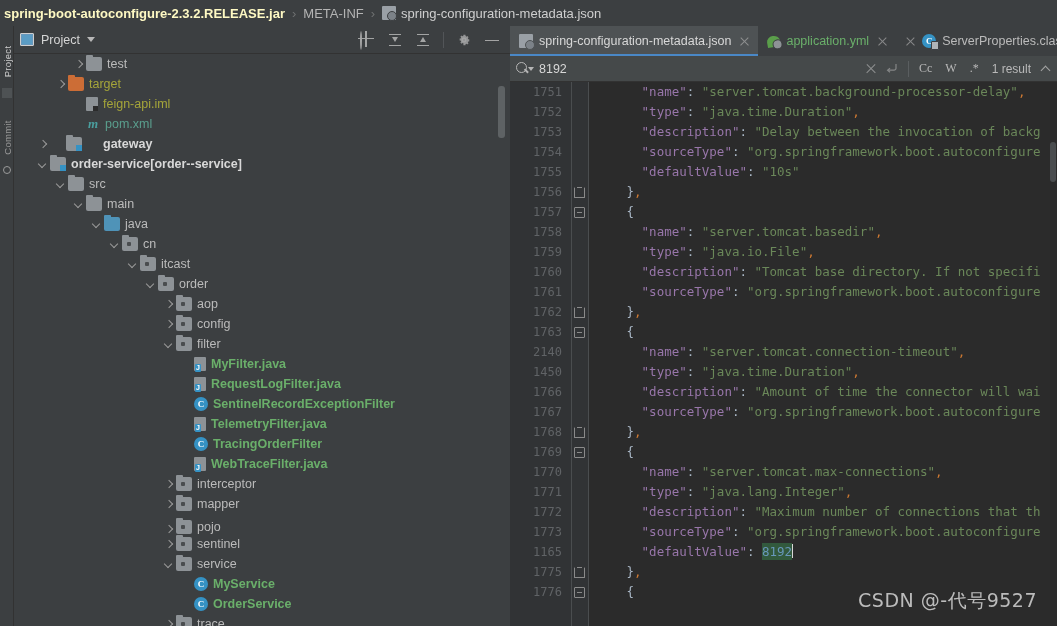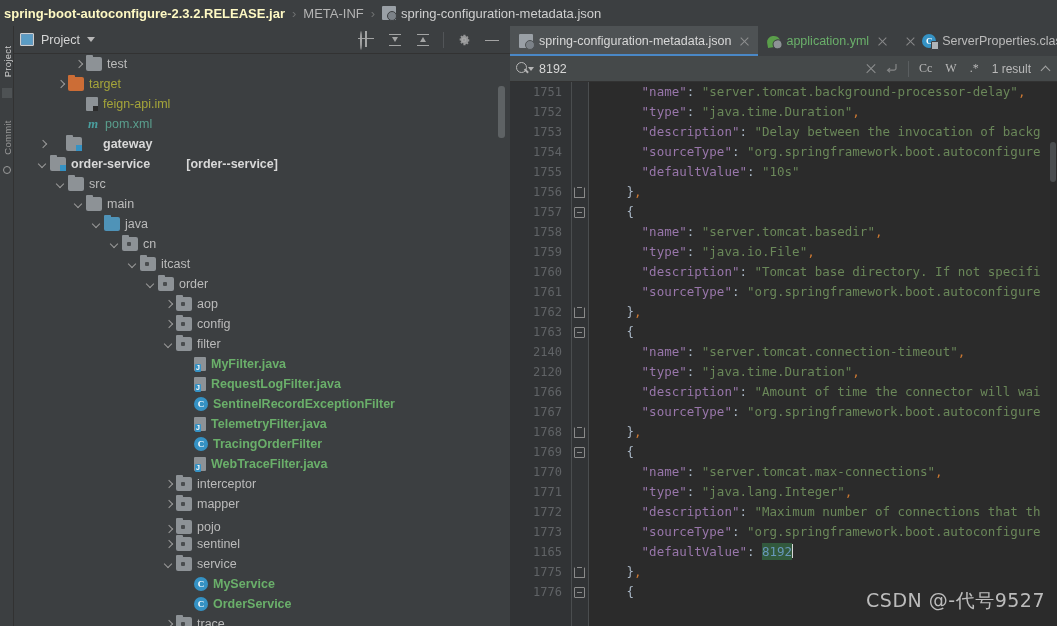--- a/index.html
+++ b/index.html
@@ -165,21 +165,21 @@
   .f-mvn {
     width:14px; height:14px; color:#4a9e9e; font-style:italic; font-weight:bold;
     font-size:13px; line-height:14px; text-align:center; font-family:"Liberation Serif",serif;
   }
 
   .tlabel { color:#bbbbbb; }
   .tlabel.green { color:#6aaf6a;font-weight:bold; }
   .tlabel.yellowish { color:#a5a53a; }
   .tlabel.tealish { color:#5a9e8d; }
   .tlabel.bold { font-weight:bold; color:#d8d8d8; }
-  .tmodname { font-weight:bold; color:#d8d8d8;margin-left:36px; }
+  .tmodname { font-weight:bold; color:#d8d8d8; }
 
   .proj-scroll {
     position:absolute; left:484px; top:60px; width:7px; height:52px;
     background:#5e6264; border-radius:3px;
   }
 
   
   .editor {
     position:absolute; left:510px; top:26px; width:547px; height:600px;
     background:#2b2b2b;
@@ -322,21 +322,21 @@
     display:inline-block; width:1px; height:14px; background:#d8d8d8;
     vertical-align:-2px; margin-left:0px;
   }
 
   .editor-vscroll {
     position:absolute; right:1px; top:60px; width:6px; height:40px;
     background:#4a4d4f; border-radius:3px;
   }
 
   .watermark {
-    position:absolute; right:12px; bottom:12px;
+    position:absolute; right:20px; bottom:12px;
     font-size:19px; color:#c8c8c8; opacity:.92;
     font-family:"DejaVu Sans", sans-serif; letter-spacing:.5px;
   }
 </style>
 </head>
 <body>
 
 <div class="app">
 
   <div class="breadcrumb">
@@ -632,21 +632,21 @@
           <div class="line">
             <span class="lno">1763</span>
             <span class="fold open"></span>
             <span class="ctext" style="padding-left: 30.4px;"><span class="b">{</span></span>
           </div>
           <div class="line">
             <span class="lno">2140</span>
             <span class="ctext" style="padding-left: 45.6px;"><span class="k">"name"</span><span class="b">: </span><span class="s">"server.tomcat.connection-timeout"</span><span class="p">,</span></span>
           </div>
           <div class="line">
-            <span class="lno">2120</span>
+            <span class="lno">1450</span>
             <span class="ctext" style="padding-left: 45.6px;"><span class="k">"type"</span><span class="b">: </span><span class="s">"java.time.Duration"</span><span class="p">,</span></span>
           </div>
           <div class="line">
             <span class="lno">1766</span>
             <span class="ctext" style="padding-left: 45.6px;"><span class="k">"description"</span><span class="b">: </span><span class="s">"Amount of time the connector will wai</span></span>
           </div>
           <div class="line">
             <span class="lno">1767</span>
             <span class="ctext" style="padding-left: 45.6px;"><span class="k">"sourceType"</span><span class="b">: </span><span class="s">"org.springframework.boot.autoconfigure</span></span>
           </div>

